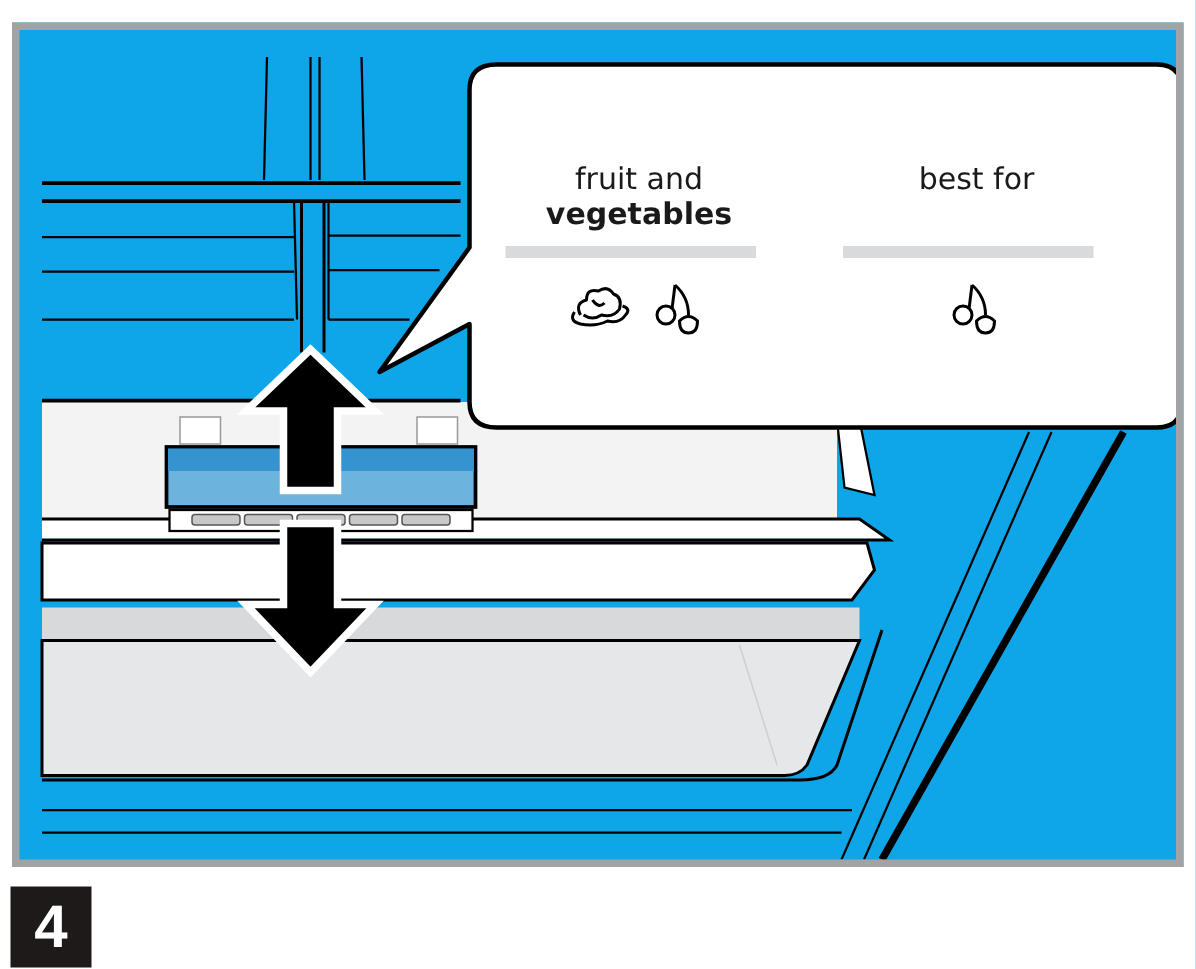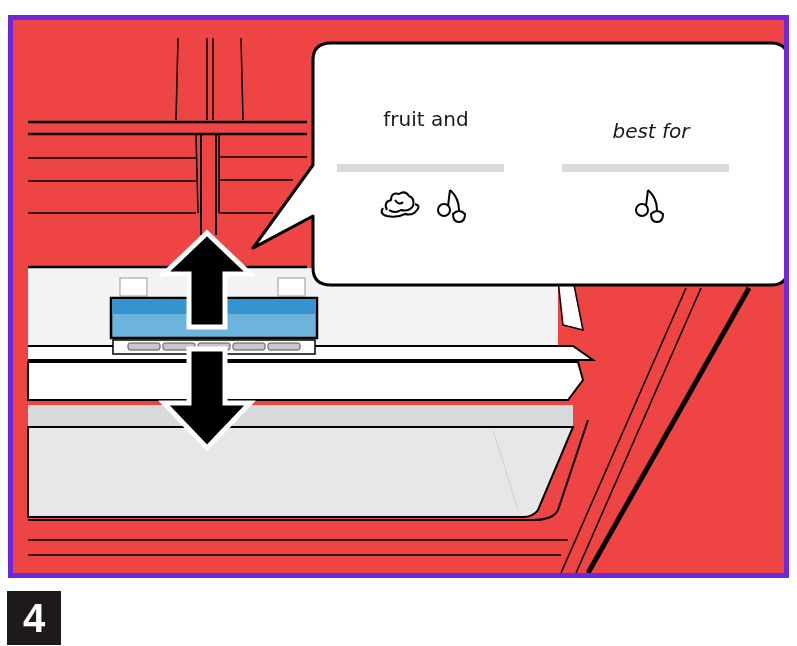--- a/index.html
+++ b/index.html
@@ -1,17 +1,17 @@
 <!DOCTYPE html>
 <html><head>
 <meta charset="utf-8">
 <style>
   html, body { margin:0; padding:0; background:#ffffff; }
   body { width:797px; height:646px; position:relative; overflow:hidden; font-family:"DejaVu Sans", sans-serif; }
-  #frame { position:absolute; left:8px; top:15px; width:771px; height:553px; border:5px solid #6d28d9; background:#ef4444; overflow:hidden; }
+  #frame { position:absolute; left:8px; top:15px; width:771px; height:553px; border:5px solid #a3a3a3; background:#0ea5e9; overflow:hidden; }
   #scene { position:absolute; left:0; top:0; width:771px; height:553px; }
   .bubble-text { position:absolute; text-align:center; color:#1a1a1a; font-size:20px; line-height:23px; }
   .bubble-text .bold { font-weight:bold; }
   .divider { position:absolute; height:8px; background:#d9dadc; }
   .icons { position:absolute; display:flex; gap:6px; }
   #step-badge { position:absolute; left:7px; top:591px; width:54px; height:54px; background:#1e1a1a; color:#fff; font-family:"Liberation Sans", sans-serif; font-weight:bold; font-size:40px; line-height:54px; text-align:center; }
 </style>
 </head>
 <body>
 
@@ -82,41 +82,42 @@
       <path d="M176 329 L212 329 L212 383 L237 383 L194 428 L151 383 L176 383 Z" fill="#000" stroke="#fff" stroke-width="5" stroke-linejoin="miter"></path>
     </g>
 
     <g>
       <path d="M318 23 L758 23 Q775 23 775 40 L775 248 Q775 265 758 265 L318 265 Q300 265 300 248 L300 196 L240 228 L300 145 L300 40 Q300 23 318 23 Z" fill="#fff" stroke="#000" stroke-width="3" stroke-linejoin="round"></path>
     </g>
   </svg>
 
   <div class="bubble-text" style="left:328px; top:88px; width:170px;">
     <div>fruit and</div>
+    <div class="bold">vegetables</div>
   </div>
   <div class="divider" style="left:324px; top:144px; width:167px;"></div>
   <div class="icons" style="left:364px; top:168px;">
     <svg width="52" height="32" viewBox="0 0 52 32">
       <g fill="none" stroke="#000" stroke-width="2" stroke-linejoin="round">
         <path d="M6 20 Q2 26 10 28 Q20 30 28 26 Q36 28 40 22 Q44 18 38 16"></path>
         <path d="M10 22 Q6 14 14 12 Q14 4 22 6 Q28 2 32 8 Q38 10 36 18 Q32 24 24 22 Q18 26 12 22"></path>
         <path d="M18 12 Q22 18 26 14"></path>
       </g>
     </svg>
     <svg width="34" height="36" viewBox="0 0 34 36">
       <g fill="none" stroke="#000" stroke-width="2">
         <path d="M15 2 L13 18"></path>
         <path d="M15 2 Q24 10 24 22"></path>
         <circle cx="9" cy="22" r="6"></circle>
         <path d="M18 26 Q24 20 30 26 Q30 34 24 34 Q18 34 18 26 Z"></path>
       </g>
     </svg>
   </div>
 
-  <div class="bubble-text" style="left:553px; top:100px; width:170px;font-style:italic;">
+  <div class="bubble-text" style="left:553px; top:88px; width:170px;">
     <div>best for</div>
   </div>
   <div class="divider" style="left:549px; top:144px; width:167px;"></div>
   <div class="icons" style="left:620px; top:168px;">
     <svg width="34" height="36" viewBox="0 0 34 36">
       <g fill="none" stroke="#000" stroke-width="2">
         <path d="M15 2 L13 18"></path>
         <path d="M15 2 Q24 10 24 22"></path>
         <circle cx="9" cy="22" r="6"></circle>
         <path d="M18 26 Q24 20 30 26 Q30 34 24 34 Q18 34 18 26 Z"></path>

